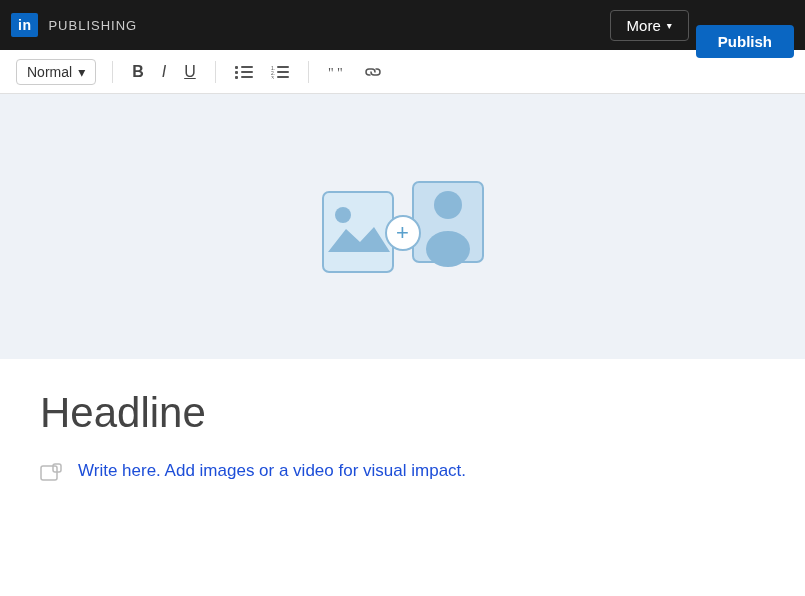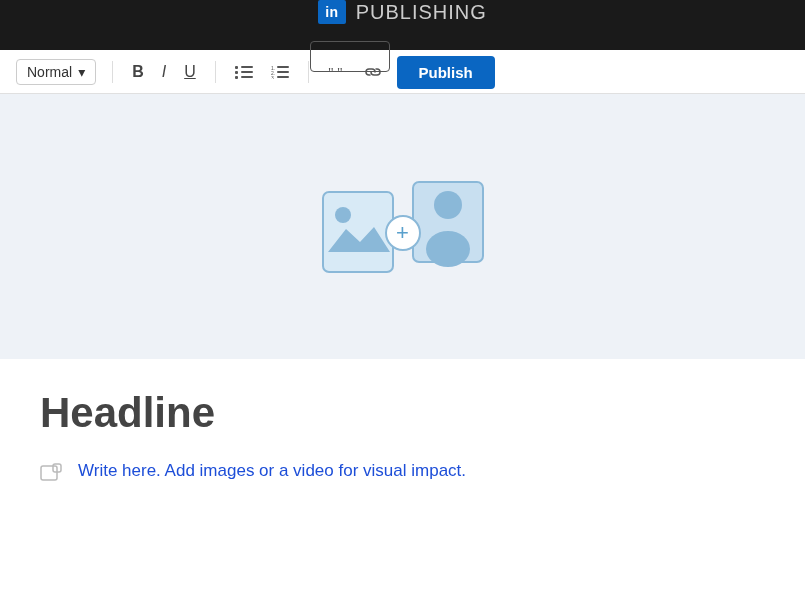--- a/index.html
+++ b/index.html
@@ -3,42 +3,41 @@
   <meta charset="utf-8">
   <style>
     * { margin: 0; padding: 0; box-sizing: border-box; }
     body { font-family: -apple-system, BlinkMacSystemFont, 'Segoe UI', Arial, sans-serif; width: 805px; height: 596px; overflow: hidden; background: #fff; }
 
     
     .header {
       background: #1a1a1a;
       display: flex;
       align-items: center;
-      padding: 0 29px;
+      padding: 0 11px;
       height: 50px;
       justify-content: space-between;
-      flex-direction: column;
     }
     .header-left {
       display: flex;
       align-items: center;
       gap: 10px;
     }
     .linkedin-logo {
       background: #0a66c2;
       color: #fff;
       font-weight: 700;
       font-size: 14px;
       padding: 4px 7px;
       border-radius: 2px;
       letter-spacing: 0.5px;
     }
     .publishing-text {
       color: #ccc;
-      font-size: 20px;
+      font-size: 13px;
       letter-spacing: 1px;
       text-transform: uppercase;
       font-weight: 400;
     }
     .header-right {
       display: flex;
       align-items: center;
       gap: 7px;
     }
     .btn-more {
@@ -161,21 +160,21 @@
       z-index: 10;
     }
 
     
     .content-area {
       padding: 30px 40px 20px 40px;
       background: #fff;
     }
     .headline {
       font-size: 42px;
-      font-weight: 700;
+      font-weight: 400;
       color: #444;
       margin-bottom: 24px;
     }
     .body-placeholder {
       display: flex;
       align-items: flex-start;
       gap: 16px;
       color: #1d4ed8;
       font-size: 17px;
     }

